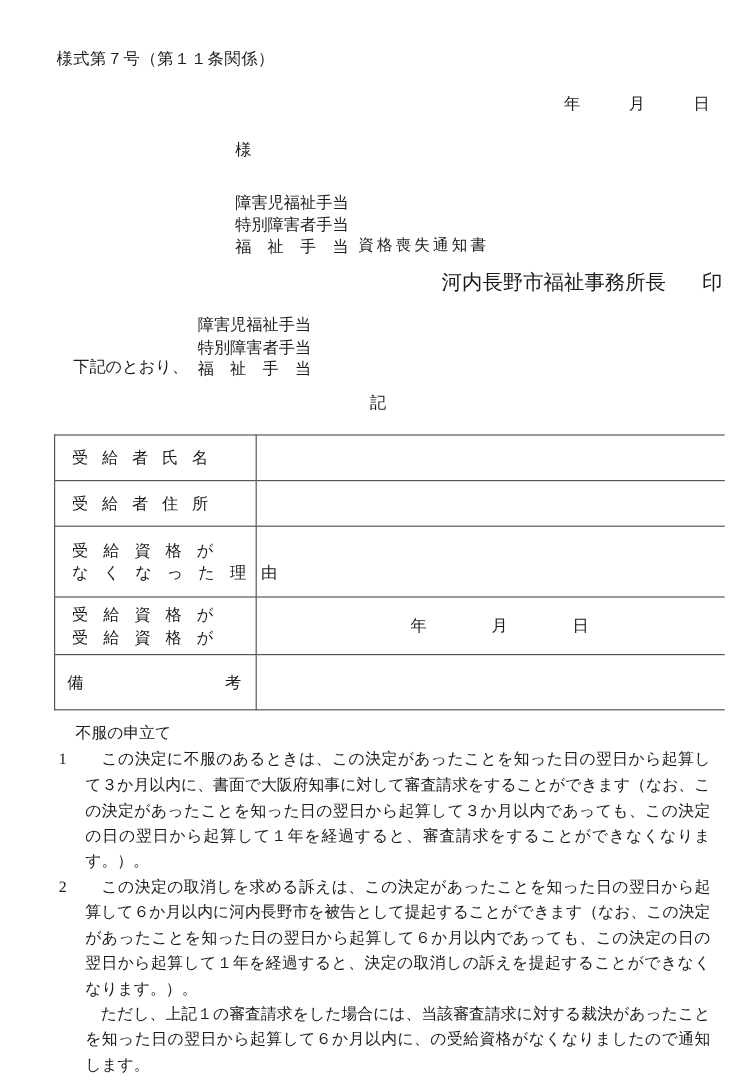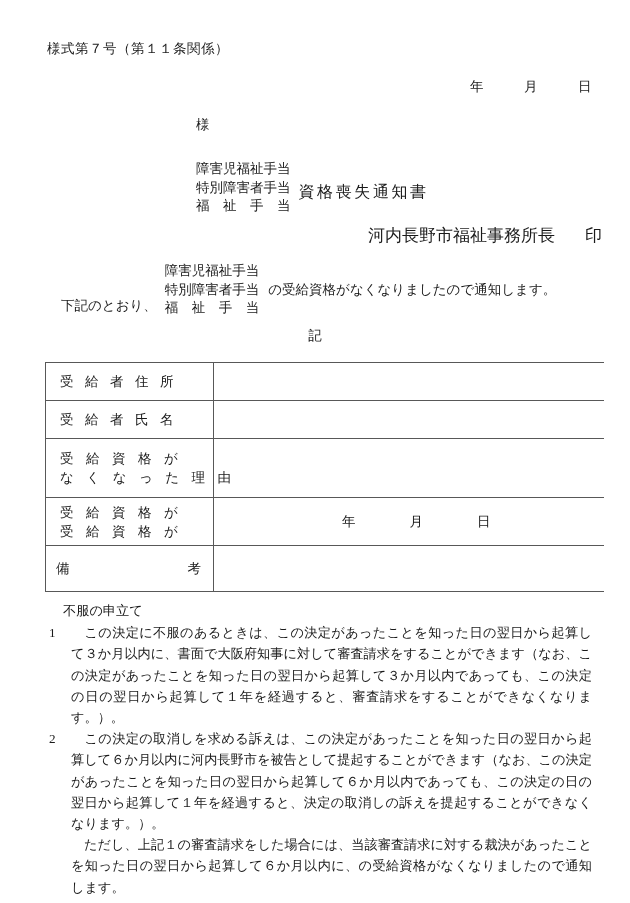--- a/index.html
+++ b/index.html
@@ -53,22 +53,22 @@
     white-space: nowrap;
   }
   .title-stack {
     display: flex;
     flex-direction: column;
     line-height: 18.5px;
     font-size: 13.5px;
   }
   .title-kind {
     position: relative;
-    top: 4px;
-    font-size: 16px;
+    top: 16px;
+    font-size: 13px;
     line-height: 18.5px;
     letter-spacing: 2.6px;
     margin-left: 8px;
     text-align: center;
   }
 
   .issuer {
     position: absolute;
     left: 368px;
     top: 224px;
@@ -206,36 +206,35 @@
     <span>河内長野市福祉事務所長</span><span class="seal">印</span>
   </div>
 
   <div class="body-sentence">
     <span class="bs-lead">下記のとおり、</span>
     <span class="bs-stack">
       <span>障害児福祉手当</span>
       <span>特別障害者手当</span>
       <span>福　祉　手　当</span>
     </span>
-    <span class="bs-tail">の受給資格がなくなりましたので通知します。</span>
   </div>
 
   <div class="kiji">記</div>
 
   <table id="info-table">
     <tbody>
       <tr style="height:38px;">
         <td class="label">
+          <span class="lbl sp-name">受給者氏名</span>
+        </td>
+        <td class="value"></td>
+      </tr>
+      <tr style="height:38px;">
+        <td class="label">
           <span class="lbl sp-addr">受給者住所</span>
-        </td>
-        <td class="value"></td>
-      </tr>
-      <tr style="height:38px;">
-        <td class="label">
-          <span class="lbl sp-name">受給者氏名</span>
         </td>
         <td class="value"></td>
       </tr>
       <tr style="height:59px;">
         <td class="label">
           <span class="lbl sp-reason">受給資格が</span>
           <span class="lbl sp-reason">なくなった理由</span>
         </td>
         <td class="value"></td>
       </tr>

